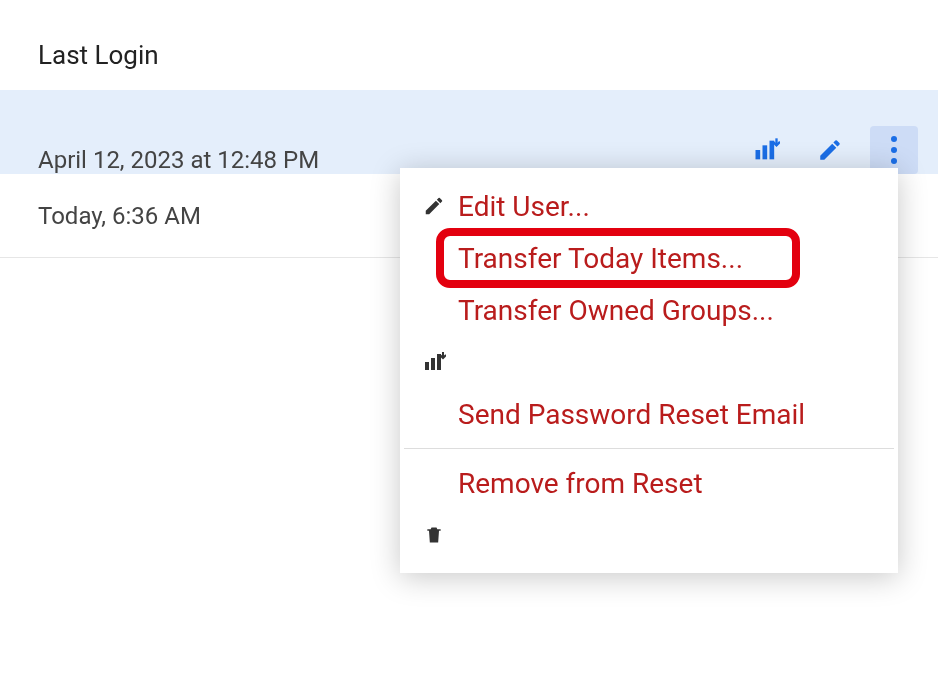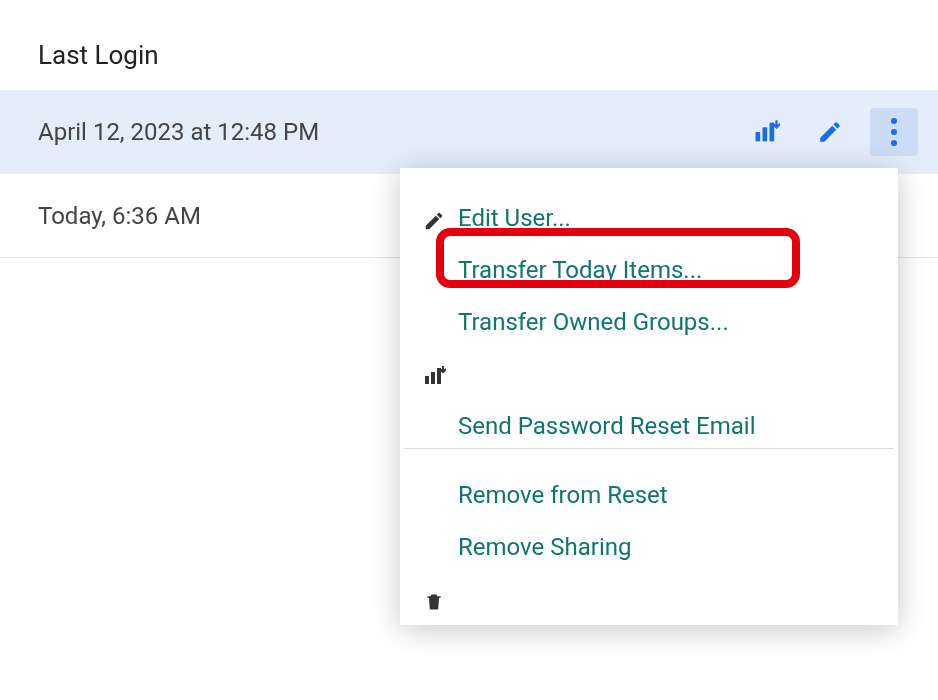--- a/index.html
+++ b/index.html
@@ -26,20 +26,21 @@
     height: 84px;
     display: flex;
     align-items: center;
     padding-left: 38px;
     padding-right: 20px;
     font-size: 24px;
     color: #444;
   }
   .row.selected {
     background: #e4eefb;
+    align-items: flex-end;
   }
   .row-value {
     flex: 1;
   }
   .row-divider {
     border-bottom: 1px solid #e6e6e6;
   }
 
   .row-actions {
     display: flex;
@@ -77,25 +78,25 @@
     position: absolute;
     top: 168px;
     left: 400px;
     width: 498px;
     background: #fff;
     box-shadow: 0 4px 28px rgba(0,0,0,0.22);
     padding: 12px 0;
   }
   .menu-item {
     display: flex;
-    align-items: flex-end;
+    align-items: center;
     height: 52px;
     padding: 0 20px 0 14px;
-    font-size: 24px;
-    color: #0f766e;
+    font-size: 28px;
+    color: #b91c1c;
     cursor: pointer;
     position: relative;
   }
   .menu-icon {
     width: 40px;
     display: flex;
     align-items: center;
     justify-content: center;
   }
   .menu-label {
@@ -202,24 +203,20 @@
     <div class="menu-label">Send Password Reset Email</div>
   </div>
 
   <div class="menu-sep"></div>
 
   <div class="menu-item">
     <div class="menu-icon"></div>
     <div class="menu-label">Remove from Reset</div>
   </div>
 
-  <div class="menu-item">
-    <div class="menu-icon"></div>
-    <div class="menu-label">Remove Sharing</div>
-  </div>
 
   <div class="menu-item">
     <div class="menu-icon">
       <svg width="20" height="22" viewBox="0 0 24 24">
           <path fill="#333" d="M6 7h12l-1 14H7L6 7zm3-4h6l1 2h4v2H4V5h4l1-2z"></path>
         </svg>
     </div>
   </div>
 
 </div>

